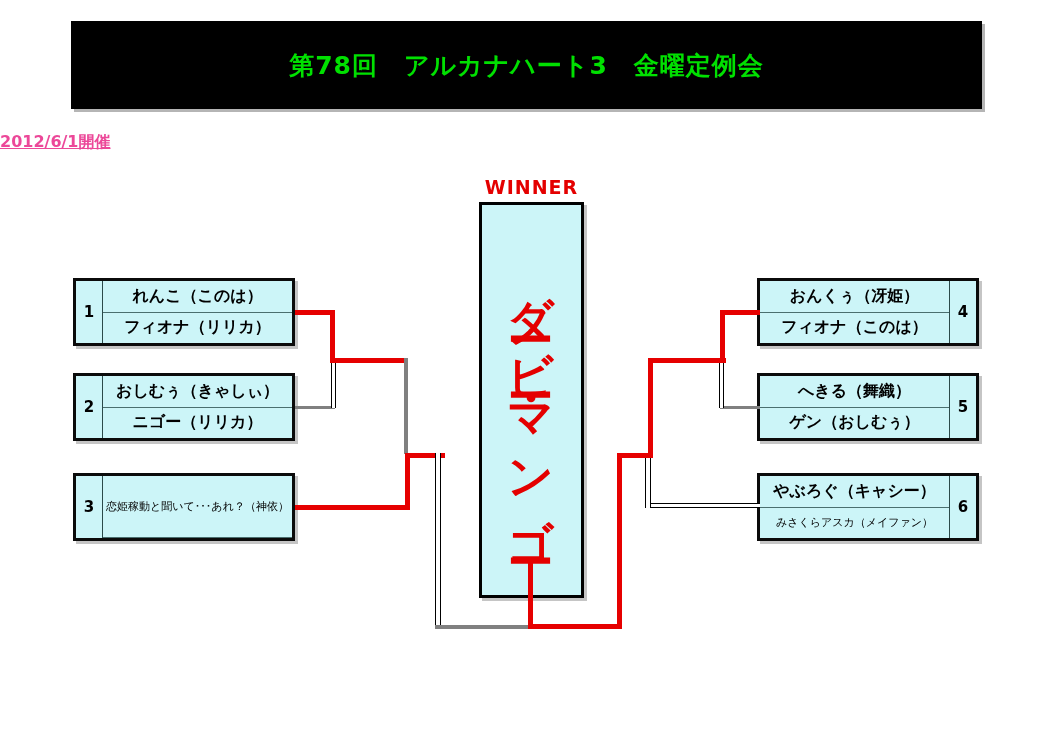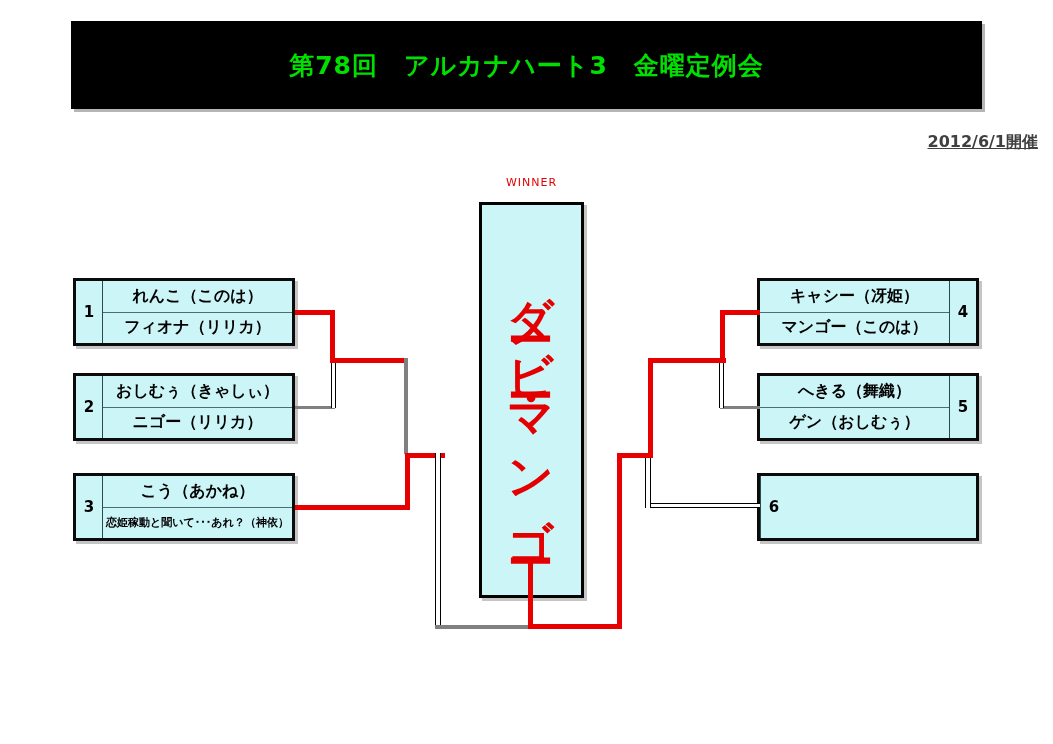--- a/index.html
+++ b/index.html
@@ -31,37 +31,37 @@
     color:#00e000;
     font-size:25px;
     font-weight:bold;
     letter-spacing:1px;
     white-space:nowrap;
   }
 
   
   .date{
     position:absolute;
-    left:0; right:15px; top:132px;
-    text-align:right;
+    left:0; right:8px; top:132px;
+    text-align:left;
     font-size:16px;
     font-weight:bold;
-    color:#404040;
+    color:#ec4899;
   }
   .date span{ text-decoration:underline; }
 
   
   .winner-label{
     position:absolute;
     left:479px; width:105px;
     top:176px;
     text-align:center;
     color:#e40000;
-    font-size:11px;
-    font-weight:normal;
+    font-size:19px;
+    font-weight:bold;
     letter-spacing:1px;
   }
   .winner-box{
     position:absolute;
     left:479px; top:202px;
     width:105px; height:396px;
     background:#ccf5f8;
     border:3px solid #000;
     box-sizing:border-box;
     box-shadow:3px 3px 0 rgba(140,140,140,.5);
@@ -112,21 +112,21 @@
     flex:1 1 50%;
     display:flex;
     align-items:center;
     justify-content:center;
     font-size:16px;
     font-weight:bold;
     color:#000;
     white-space:nowrap;
     overflow:hidden;
   }
-  .match .player.small{ font-size:11px; font-weight:bold; }
+  .match .player.small{ font-size:11px; font-weight:normal; }
   .match .player:first-child{ border-bottom:1px solid #4a6f6f; }
 
   
   .ln{ position:absolute; }
   .ln.red{  background:#e60000; }
   .ln.gray{ background:#808080; }
   .ln.blk{
     background:#ffffff;
     border-style:solid;
     border-color:#000;
@@ -165,43 +165,46 @@
     <div class="seed">2</div>
     <div class="players">
       <div class="player">おしむぅ（きゃしぃ）</div>
       <div class="player">ニゴー（リリカ）</div>
     </div>
   </div>
 
   <div class="match left" style="left:73px; top:473px; width:222px; height:68px;">
     <div class="seed">3</div>
     <div class="players">
-      <div class="player">こう（あかね）</div>
       <div class="player small">恋姫稼動と聞いて･･･あれ？（神依）</div>
     </div>
   </div>
 
   <div class="match right" style="left:757px; top:278px; width:222px; height:68px;">
     <div class="seed">4</div>
     <div class="players">
-      <div class="player">キャシー（冴姫）</div>
-      <div class="player">マンゴー（このは）</div>
+      <div class="player">おんくぅ（冴姫）</div>
+      <div class="player">フィオナ（このは）</div>
     </div>
   </div>
 
   <div class="match right" style="left:757px; top:373px; width:222px; height:68px;">
     <div class="seed">5</div>
     <div class="players">
       <div class="player">へきる（舞織）</div>
       <div class="player">ゲン（おしむぅ）</div>
     </div>
   </div>
 
   <div class="match right" style="left:757px; top:473px; width:222px; height:68px;">
     <div class="seed">6</div>
+    <div class="players">
+      <div class="player">やぶろぐ（キャシー）</div>
+      <div class="player small">みさくらアスカ（メイファン）</div>
+    </div>
   </div>
 
   <div class="ln red" style="left:295px; top:310px; width:40px; height:5px;"></div>
   <div class="ln red" style="left:330px; top:310px; width:5px; height:52px;"></div>
 
   <div class="ln gray" style="left:295px; top:406px; width:40px; height:3px;"></div>
   <div class="ln blk v" style="left:331px; top:358px; width:5px; height:50px;"></div>
 
   <div class="ln red" style="left:330px; top:358px; width:78px; height:5px;"></div>
 

